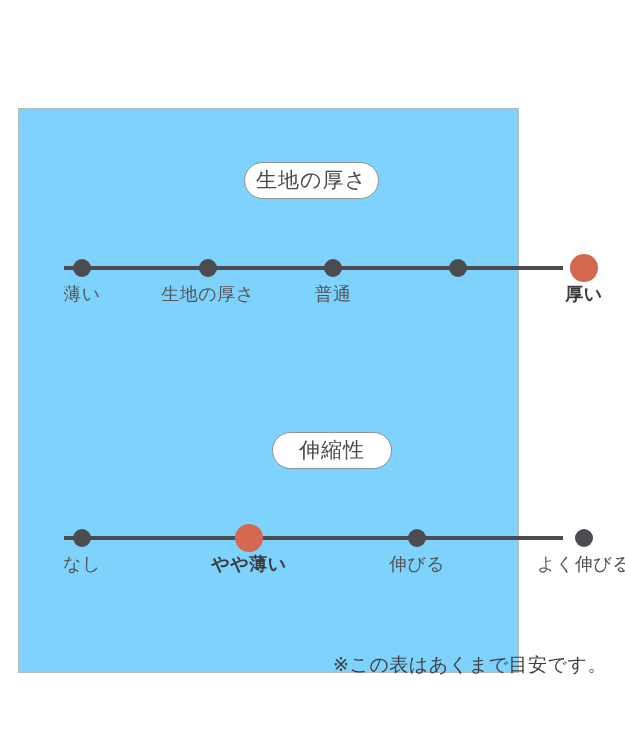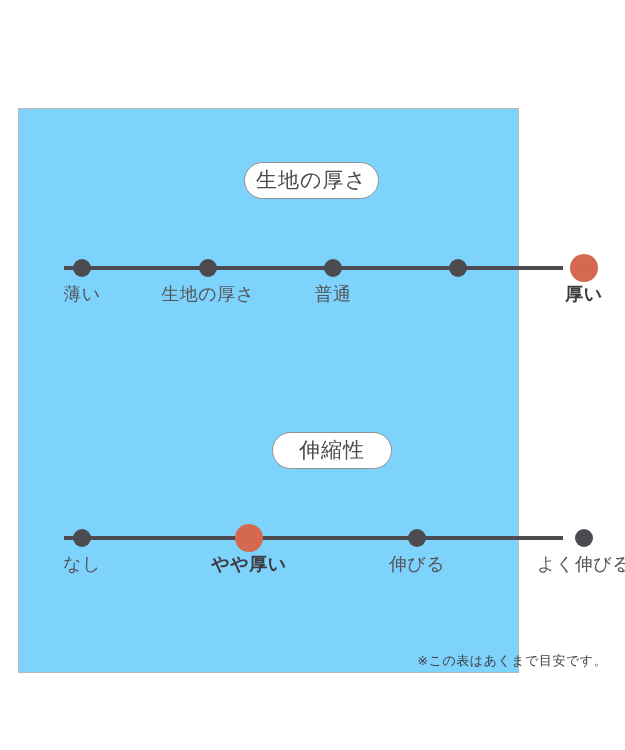--- a/index.html
+++ b/index.html
@@ -128,21 +128,21 @@
   .tick-label.active {
     font-weight: bold;
     color: #3b3b40;
     text-align: right;
   }
 
   .footnote {
     position: absolute;
     right: 18px;
     top: 652px;
-    font-size: 13px;
+    font-size: 19px;
     color: #3f3f44;
     letter-spacing: 0.5px;
     white-space: nowrap;
   }
 </style>
 </head>
 <body>
 
 <div class="panel">
 
@@ -198,20 +198,20 @@
     <div class="node" style="left:398px">
 
       <span class="dot"></span>
     </div>
     <div class="node" style="left:565px">
 
       <span class="dot"></span>
     </div>
 
     <span class="tick-label" style="left:63px">なし</span>
-    <span class="tick-label active" style="left:230px">やや厚い</span>
+    <span class="tick-label active" style="left:230px">やや薄い</span>
     <span class="tick-label" style="left:398px">伸びる</span>
     <span class="tick-label" style="left:565px">よく伸びる</span>
   </div>
 
 </div>
 
 <div class="footnote">※この表はあくまで目安です。</div>
 
 </body></html>

